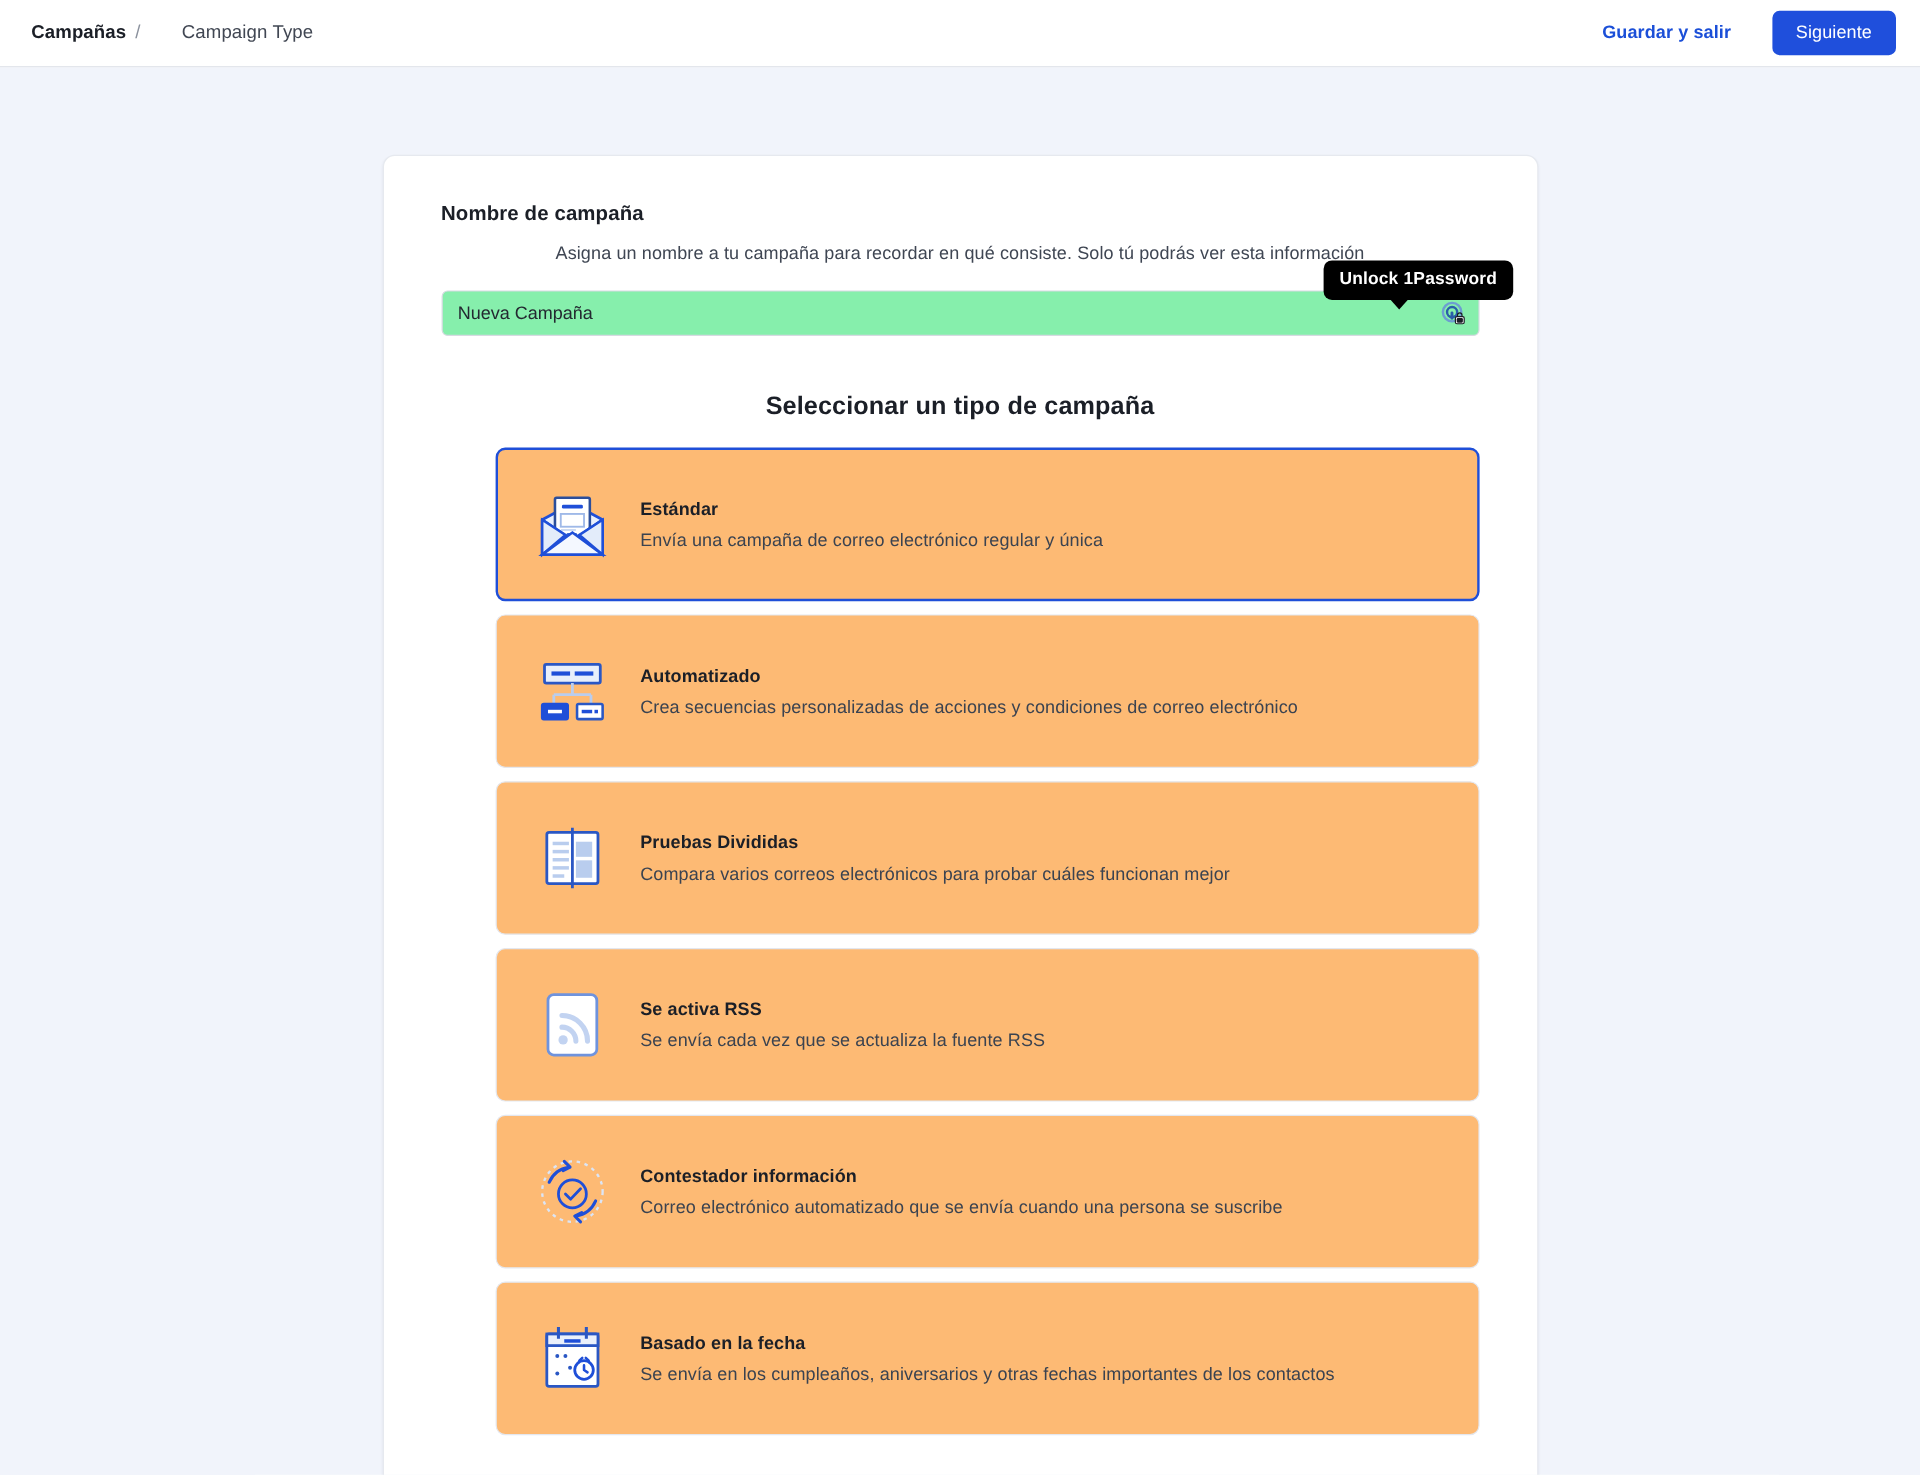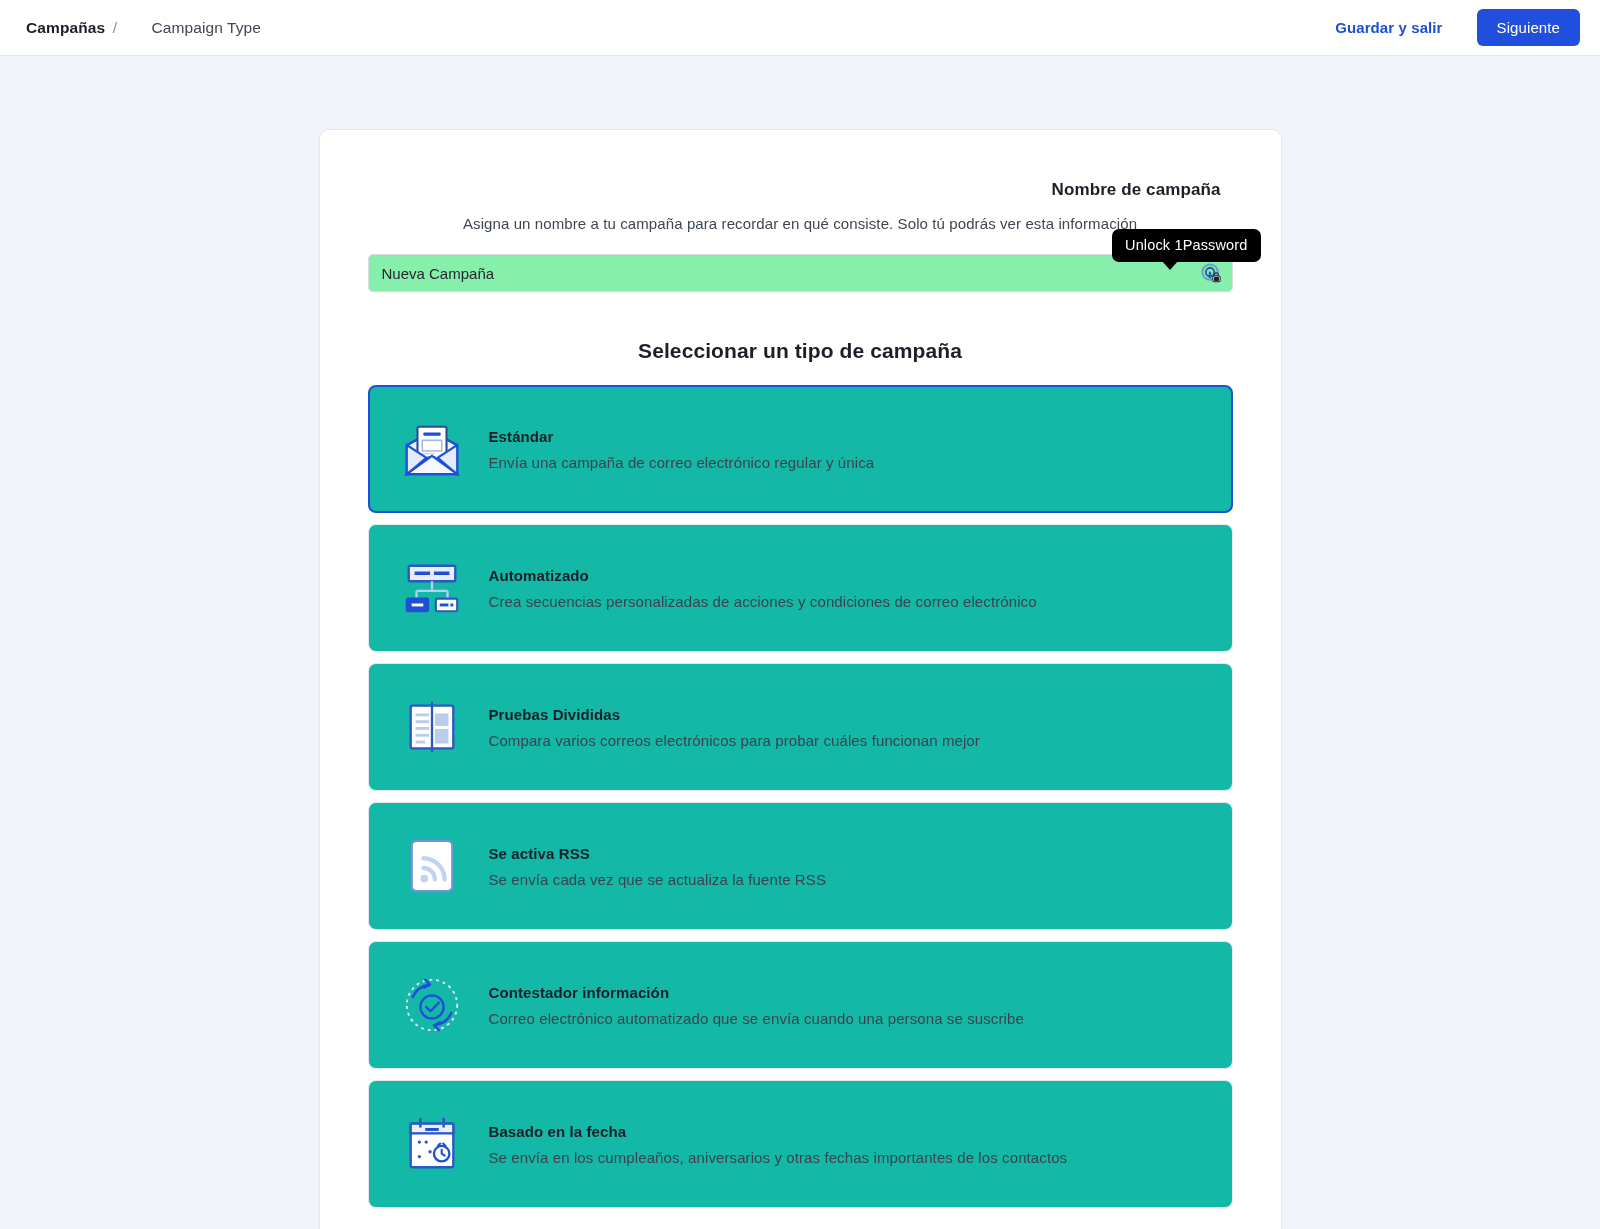--- a/index.html
+++ b/index.html
@@ -75,25 +75,25 @@
   .panel {
     width: 963px;
     background: #ffffff;
     border: 1px solid #e6e9ef;
     border-radius: 10px;
     box-shadow: 0 1px 2px rgba(30,40,70,.05);
     padding: 38px 48px 56px 48px;
   }
 
   .section-title {
-    text-align: right;
+    text-align: left;
     font-size: 17px;
     font-weight: 700;
     color: #1b1f27;
-    margin: 12px;
+    margin: 0;
     letter-spacing: .1px;
   }
   .section-sub {
     text-align: center;
     font-size: 15px;
     color: #3f4653;
     margin: 15px 0 0 0;
     letter-spacing: .1px;
   }
 
@@ -122,21 +122,21 @@
     width: 22px; height: 22px;
     cursor: pointer;
   }
   .tooltip {
     position: absolute;
     right: -28px;
     bottom: 30px;
     background: #000000;
     color: #ffffff;
     font-size: 14.5px;
-    font-weight: 400;
+    font-weight: 700;
     padding: 8px 13px 9px 13px;
     border-radius: 7px;
     white-space: nowrap;
     letter-spacing: .15px;
   }
   .tooltip:after {
     content: "";
     position: absolute;
     left: 50%;
     margin-left: -24px;
@@ -158,23 +158,24 @@
 
   
   .options { display: flex; flex-direction: column; gap: 11px; }
   .option-card {
     display: flex;
     align-items: center;
     gap: 26px;
     min-height: 128px;
     border: 1px solid #e4e7ee;
     border-radius: 8px;
-    background: #14b8a6;
+    background: #fdba74;
     padding: 14px 22px 14px 32px;
     cursor: pointer;
+    margin-left: 45px;
   }
   .option-card.selected {
     border: 2px solid #1f4fd8;
     padding-left: 31px;
   }
   .option-icon {
     width: 62px; height: 62px;
     flex: 0 0 62px;
     display: flex; align-items: center; justify-content: center;
   }

